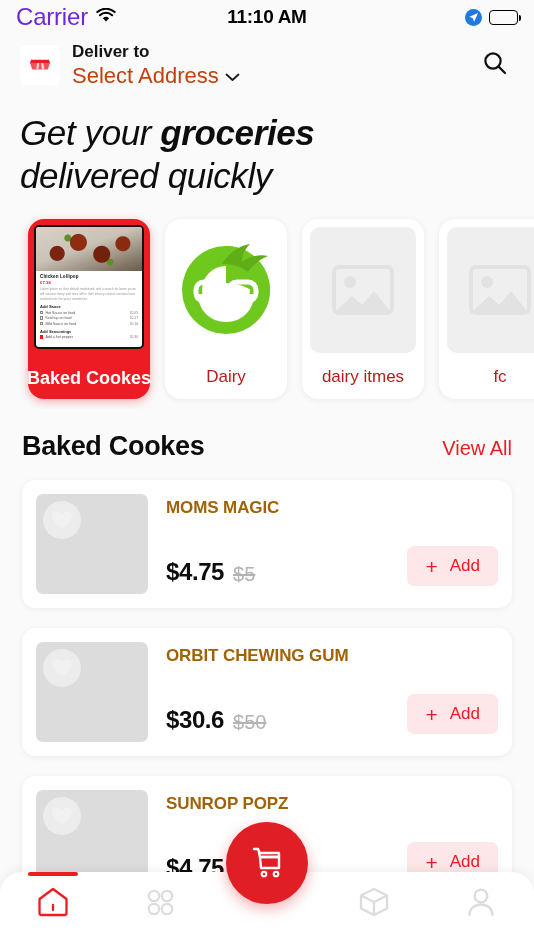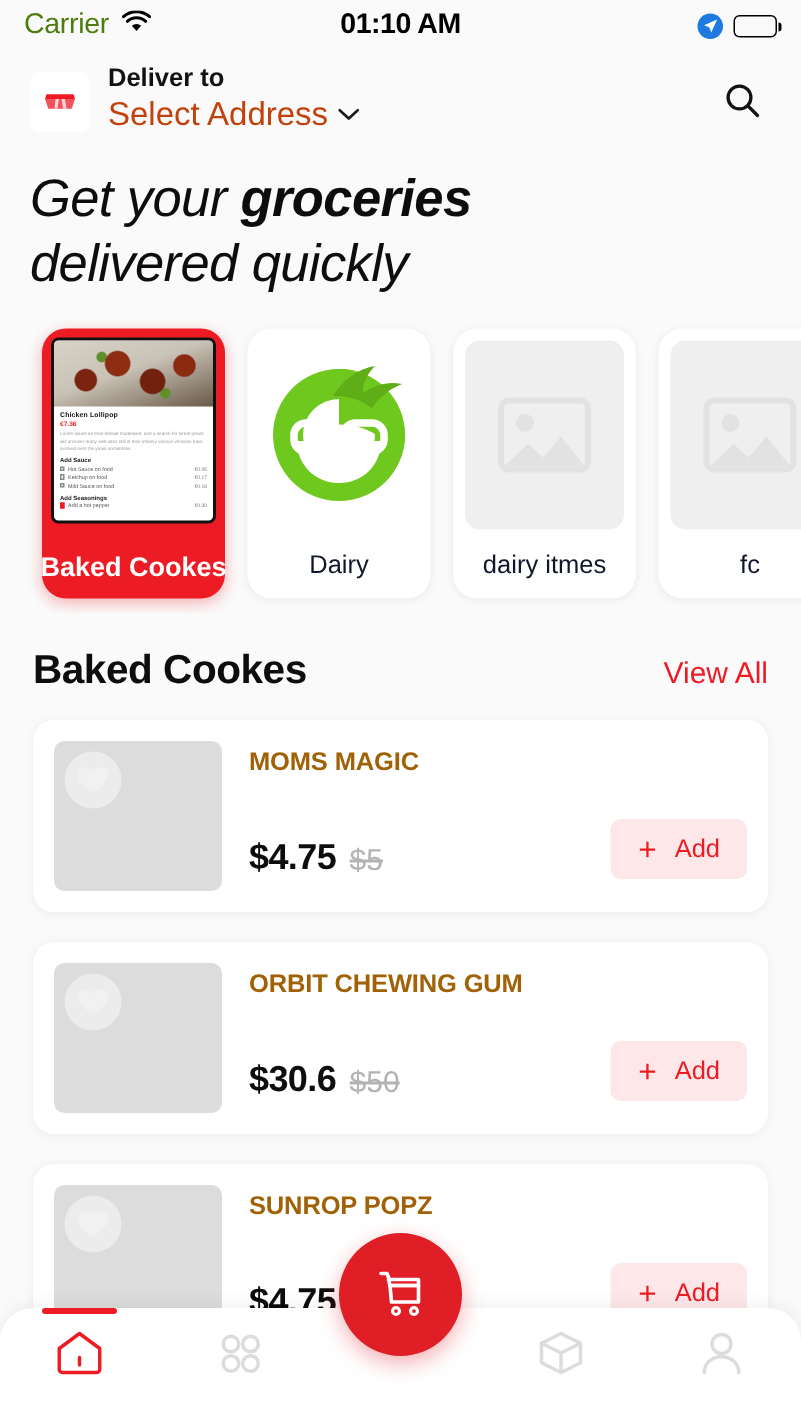--- a/index.html
+++ b/index.html
@@ -21,22 +21,22 @@
     align-items: center;
     padding: 0 16px;
     position: relative;
   }
   .status-left {
     display: flex;
     align-items: center;
     gap: 8px;
   }
   .status-carrier {
-    font-size: 19px;
-    color: #4d7c0f;
+    font-size: 24px;
+    color: #6d28d9;
     letter-spacing: -0.2px;
   }
   .wifi-icon { display: block; }
   .status-time {
     position: absolute;
     left: 50%;
     transform: translateX(-50%);
     font-size: 19px;
     font-weight: bold;
     color: #000;
@@ -71,21 +71,21 @@
   }
   .battery-fill {
     height: 100%;
     background: #000;
     border-radius: 2px;
   }
 
   
   .app-header {
     display: flex;
-    align-items: flex-end;
+    align-items: center;
     padding: 8px 20px 10px 20px;
     gap: 12px;
   }
   .brand-logo {
     width: 40px; height: 40px;
     background: #fff;
     border-radius: 6px;
     display: flex;
     align-items: center;
     justify-content: center;
@@ -164,21 +164,21 @@
     background: #efefef;
     display: flex;
     align-items: center;
     justify-content: center;
     overflow: hidden;
   }
   .cat-label {
     margin-top: auto;
     padding-bottom: 4px;
     font-size: 17px;
-    color: #0f172a;
+    color: #b91c1c;
     text-align: center;
     white-space: nowrap;
     overflow: hidden;
   }
   .cat-card.featured .cat-label {
     color: #fff;
     font-weight: bold;
     font-size: 18px;
   }
 
@@ -424,21 +424,21 @@
   <div class="status-left">
     <span class="status-carrier">Carrier</span>
     <span class="wifi-icon">
       <svg width="20" height="15" viewBox="0 0 20 15">
         <path d="M10 13.6 6.9 10.2a4.6 4.6 0 0 1 6.2 0z" fill="#000"></path>
         <path d="M3.9 7.2a9 9 0 0 1 12.2 0" stroke="#000" stroke-width="2" fill="none" stroke-linecap="round"></path>
         <path d="M1.3 4.1a13 13 0 0 1 17.4 0" stroke="#000" stroke-width="2" fill="none" stroke-linecap="round"></path>
       </svg>
     </span>
   </div>
-  <span class="status-time">01:10 AM</span>
+  <span class="status-time">11:10 AM</span>
   <div class="status-right">
     <span class="loc-arrow">
       <svg width="11" height="11" viewBox="0 0 12 12">
         <path d="M11 1 1.5 5.3l3.7 1.4L6.7 10.5z" fill="#fff"></path>
       </svg>
     </span>
     <span class="battery">
       <span class="battery-fill" style="width:100%"></span>
     </span>
   </div>

